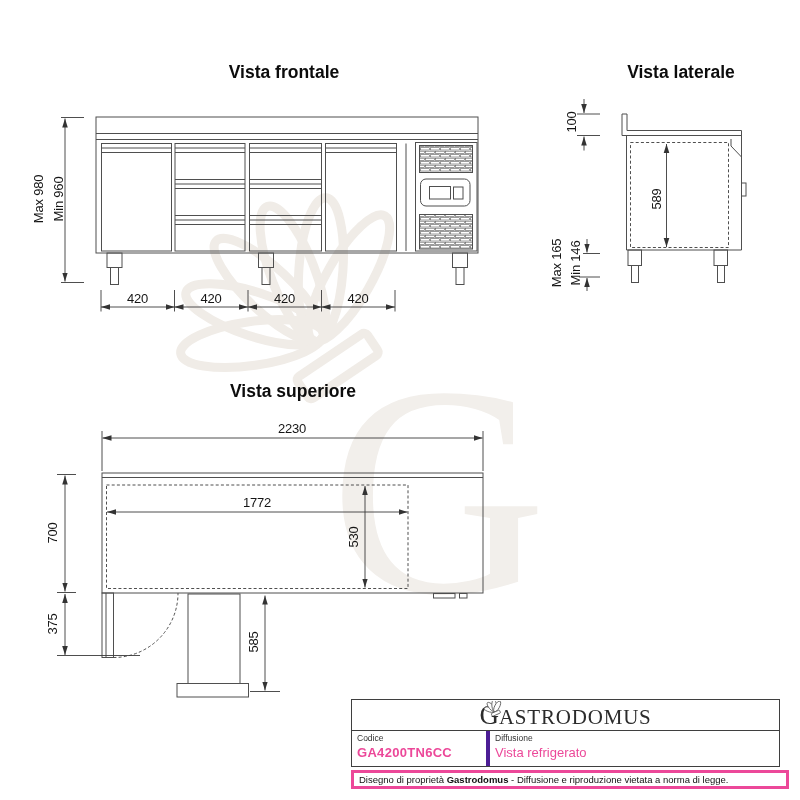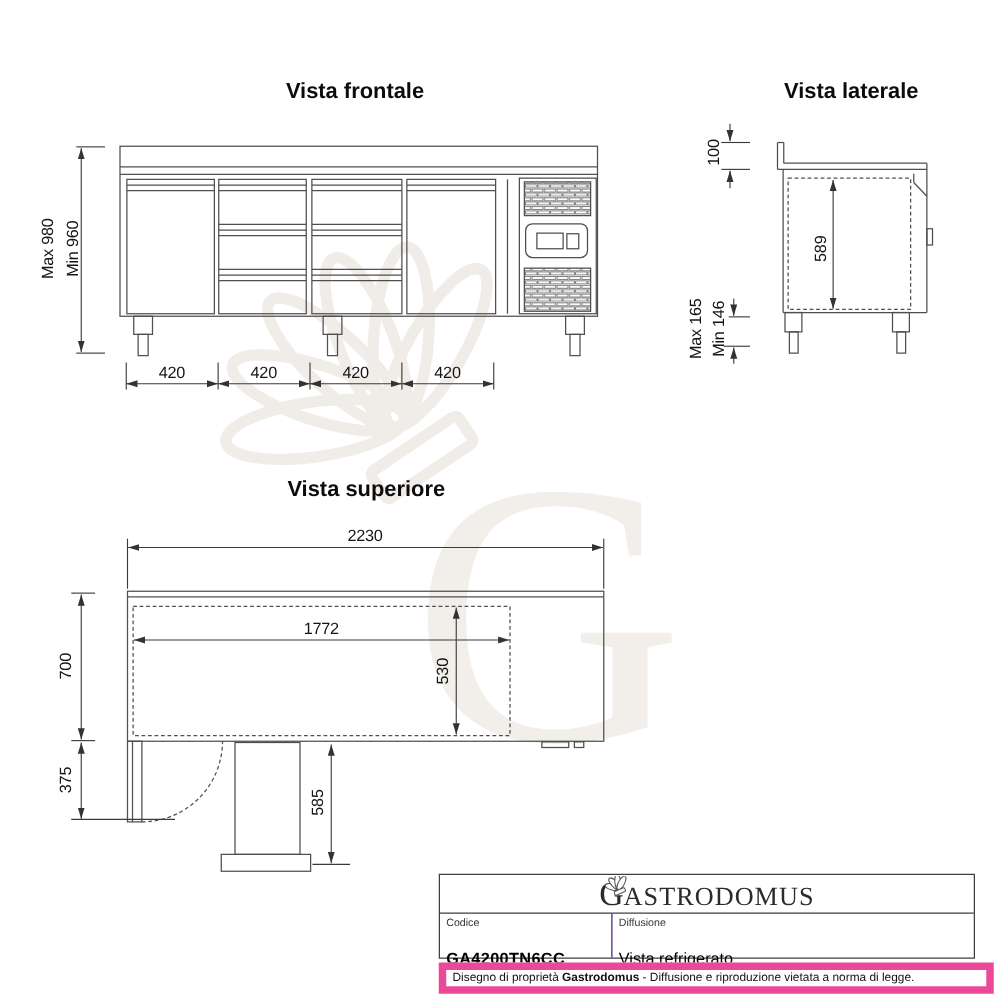--- a/index.html
+++ b/index.html
@@ -23,26 +23,26 @@
           border:1px solid #3f3f3f;background:#fff;}
   .tb-logo{position:relative;height:30px;border-bottom:1px solid #3f3f3f;
            display:flex;align-items:flex-end;justify-content:center;}
   .brand{font-family:"Liberation Serif",serif;color:#2b2b2b;line-height:1;white-space:nowrap;
          padding-bottom:1px;}
   .brand .g{font-size:27px;}
   .brand .rest{font-size:21px;letter-spacing:0.8px;}
   .hat{position:absolute;left:131px;top:1px;}
   .tb-fields{display:flex;height:35px;}
   .tb-cell{padding:2px 5px 0 5px;box-sizing:border-box;}
-  .tb-cell.code{width:138px;border-right:1px solid #4c1d95;}
+  .tb-cell.code{width:138px;border-right:4px solid #4c1d95;}
   .tb-cell .lbl{font-size:8.5px;color:#333;}
-  .tb-cell .val{font-size:13px;color:#000000;margin-top:16px;}
+  .tb-cell .val{font-size:13px;color:#ec4899;margin-top:2px;}
   .tb-cell.code .val{font-weight:bold;letter-spacing:0.3px;}
   .tb-disc{position:absolute;left:351px;top:770px;width:427px;height:13px;
-           border:6px solid #ec4899;background:#fff;font-size:9.5px;line-height:13px;
+           border:3px solid #ec4899;background:#fff;font-size:9.5px;line-height:13px;
            padding-left:5px;box-sizing:content-box;color:#111;white-space:nowrap;}
   .tb-disc b{font-weight:bold;}
 </style>
 </head>
 <body>
 
 <div class="sheet">
 
 <svg width="800" height="800" viewBox="0 0 800 800">
   <defs>

